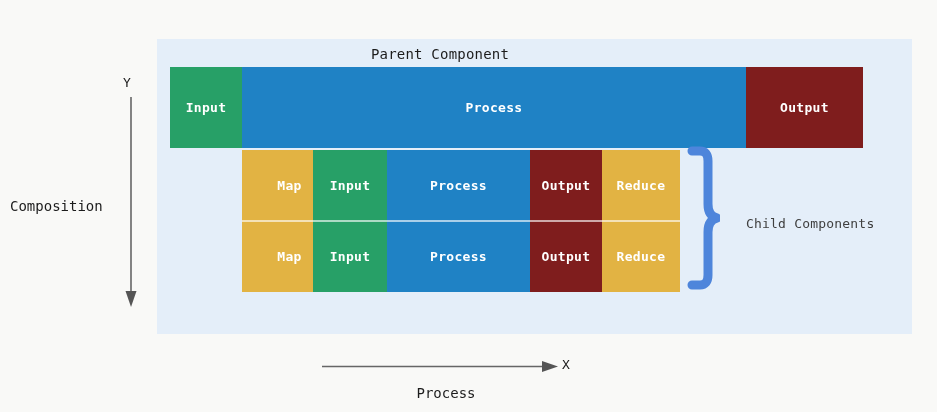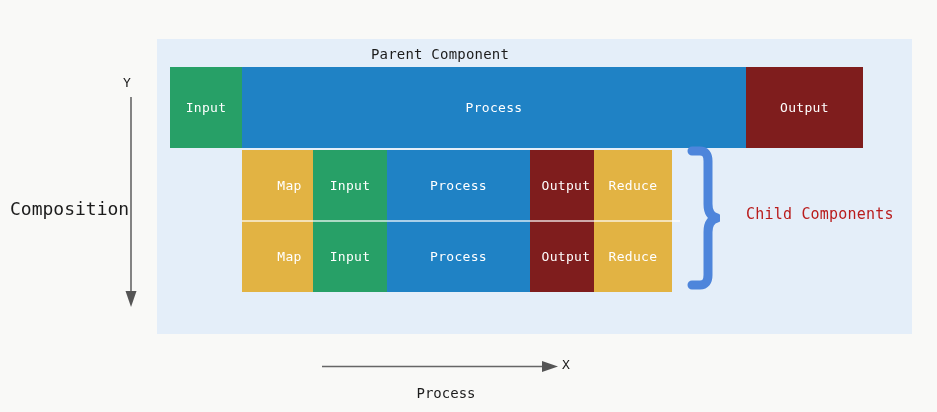--- a/index.html
+++ b/index.html
@@ -46,20 +46,21 @@
   .block {
     position: absolute;
     display: flex;
     align-items: center;
     justify-content: center;
     font-size: 13px;
     color: #ffffff;
     letter-spacing: 0.3px;
     box-sizing: border-box;
     white-space: nowrap;
+    font-weight: bold;
   }
   .c-green  { background: #27a067; }
   .c-blue   { background: #1f82c5; }
   .c-red    { background: #7f1d1d; }
   .c-yellow { background: #e2b343; }
 
   
   #parent-row { position: absolute; left: 170px; top: 67px; width: 693px; height: 81px; }
   #parent-input   { left: 0px;   top: 0; width: 72px;  height: 81px; }
   #parent-process { left: 72px;  top: 0; width: 504px; height: 81px; }
@@ -67,21 +68,21 @@
 
   
   .child-row { position: absolute; left: 242px; width: 438px; height: 71px; }
   #child-row-1 { top: 150px; }
   #child-row-2 { top: 221px; }
   .child-row .block { top: 0; height: 71px; }
   .cb-map     { left: 0px;   width: 71px; padding-left: 24px; }
   .cb-input   { left: 71px;  width: 74px; }
   .cb-process { left: 145px; width: 143px; }
   .cb-output  { left: 288px; width: 72px; }
-  .cb-reduce  { left: 352px; width: 78px; }
+  .cb-reduce  { left: 360px; width: 78px; }
 
   .row-divider {
     position: absolute;
     left: 242px;
     top: 220px;
     width: 438px;
     height: 1.5px;
     background: rgba(255,255,255,0.62);
   }
 
@@ -90,23 +91,23 @@
     position: absolute;
     left: 686px;
     top: 146px;
     width: 34px;
     height: 144px;
   }
 
   #child-label {
     position: absolute;
     left: 746px;
-    top: 205px;
-    font-size: 15px;
-    color: #b91c1c;
+    top: 216px;
+    font-size: 13px;
+    color: #404040;
     letter-spacing: 0.2px;
     white-space: nowrap;
   }
 
   
   #y-axis {
     position: absolute;
     left: 118px;
     top: 95px;
     width: 28px;
@@ -116,21 +117,21 @@
     position: absolute;
     left: 123px;
     top: 75px;
     font-size: 13px;
     color: #1c1c1c;
   }
   #composition-label {
     position: absolute;
     left: 10px;
     top: 198px;
-    font-size: 18px;
+    font-size: 14px;
     color: #1c1c1c;
     white-space: nowrap;
   }
 
   #x-axis {
     position: absolute;
     left: 318px;
     top: 354px;
     width: 246px;
     height: 26px;

